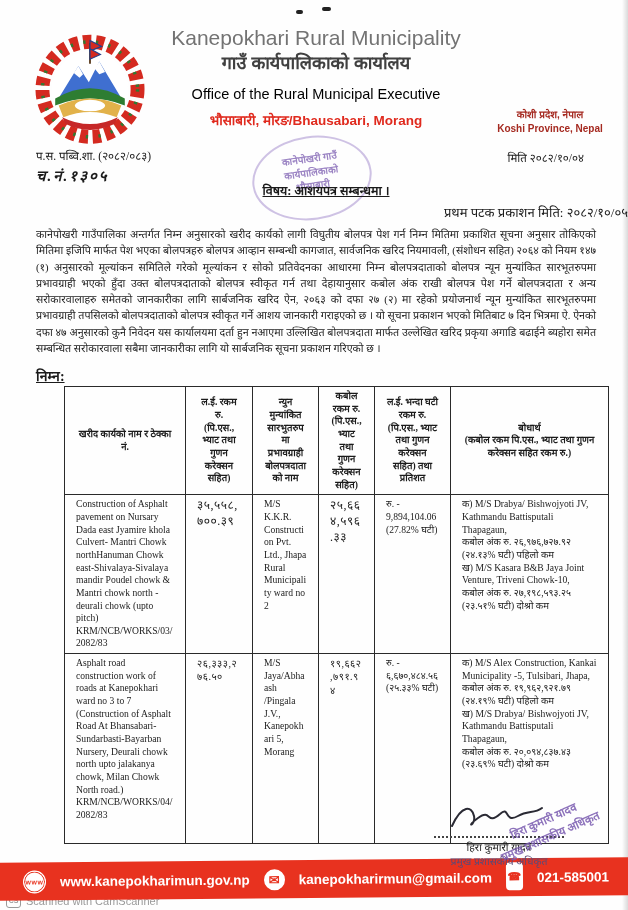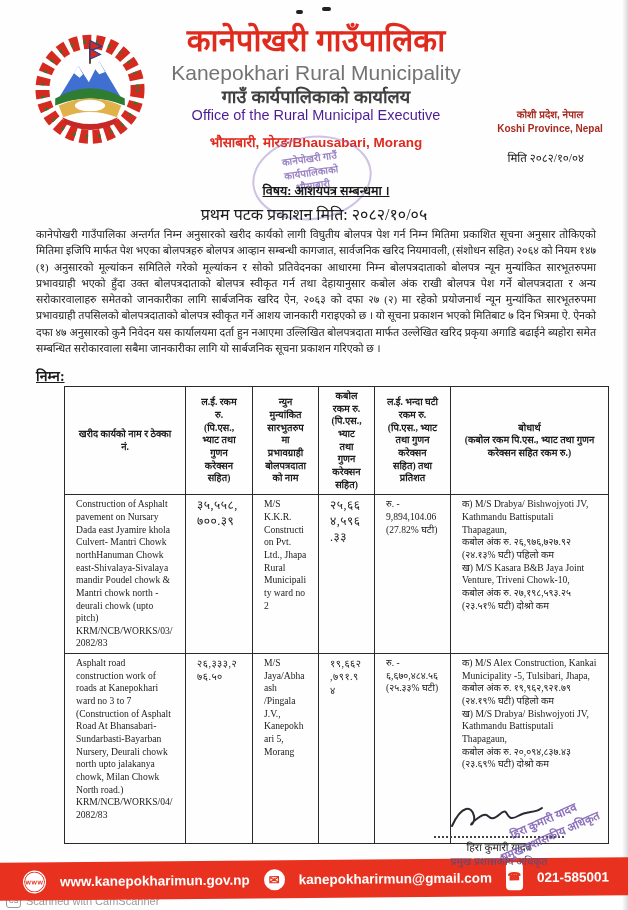--- a/index.html
+++ b/index.html
@@ -9,40 +9,40 @@
         background:linear-gradient(to right,rgba(0,0,0,0),rgba(0,0,0,.14));pointer-events:none;}
   
   .dot{position:absolute;background:#222;border-radius:2px;}
   
   .emblem{position:absolute;left:32px;top:28px;width:116px;height:118px;}
   
   .hc{position:absolute;left:140px;top:24px;width:352px;text-align:center;line-height:1.12;}
   .title-np{font-size:31px;font-weight:bold;color:#e02a1e;font-family:"Liberation Sans",sans-serif;}
   .title-en{font-size:21px;color:#737373;font-family:"Liberation Sans",sans-serif;margin-top:2px;}
   .office-np{font-size:18px;font-weight:bold;color:#404040;font-family:"Liberation Sans",sans-serif;margin-top:3px;}
-  .office-en{font-size:14.5px;color:#4c1d95;font-family:"Liberation Sans",sans-serif;margin-top:0;}
+  .office-en{font-size:14.5px;color:#000000;font-family:"Liberation Sans",sans-serif;margin-top:13px;}
   .addr{font-size:13.5px;font-weight:bold;color:#e02a1e;font-family:"Liberation Sans",sans-serif;margin-top:11px;}
   .prov{position:absolute;right:18px;top:108px;width:120px;text-align:center;color:#a52a21;
         font-family:"Liberation Sans",sans-serif;font-weight:bold;font-size:10px;line-height:1.35;}
   
   .meta{position:absolute;left:36px;top:148px;font-size:11.5px;line-height:1.5;}
   .chano{font-size:15px;font-style:italic;font-weight:bold;letter-spacing:2px;}
   .miti{position:absolute;right:44px;top:150px;font-size:11.5px;}
   
   .stamp1{position:absolute;left:252px;top:136px;width:120px;height:84px;transform:rotate(-8deg);
           color:#7a5bb0;opacity:.75;text-align:center;font-size:10px;font-weight:bold;line-height:1.35;
           z-index:3;pointer-events:none;}
   .stamp1 .oval{position:absolute;inset:0;border:2px solid #8a6cc0;border-radius:50%;opacity:.55;}
   .stamp1 .in{position:relative;top:16px;}
   .stamp-sign{position:absolute;right:28px;top:812px;transform:rotate(-24deg);color:#7a5bb0;opacity:.85;
           font-weight:bold;font-size:11.5px;text-align:center;line-height:1.5;z-index:6;pointer-events:none;}
   
   .subject{position:absolute;left:0;top:182px;width:100%;text-align:center;font-weight:bold;font-size:12.5px;z-index:4;padding-left:12px;}
   .subject span{text-decoration:underline;}
-  .pubdate{position:absolute;left:0;top:203px;width:100%;text-align:center;font-size:16px;z-index:4;}
+  .pubdate{position:absolute;left:0;top:203px;width:100%;text-align:right;font-size:13px;z-index:4;}
   
   .bodytext{position:absolute;left:36px;top:226px;width:560px;font-size:10.7px;line-height:1.52;
             text-align:justify;}
   .nimna{position:absolute;left:36px;top:366px;font-size:14px;font-weight:bold;text-decoration:underline;}
   
   table.t{position:absolute;left:64px;top:386px;width:544px;border-collapse:collapse;table-layout:fixed;
           font-size:9.6px;line-height:1.32;}
   table.t th,table.t td{border:1.2px solid #2a2a2a;padding:3px 11px;vertical-align:top;
           white-space:pre-line;word-wrap:break-word;}
   table.t th{font-weight:bold;text-align:center;vertical-align:middle;height:100px;font-size:9.6px;}
@@ -93,40 +93,43 @@
       <path d="M23,66 Q50,54 77,66 L73,76 Q50,67 27,76 Z" fill="#e2b24a"></path>
       <ellipse cx="50" cy="66" rx="13" ry="5" fill="#ffffff"></ellipse>
       <path d="M26,76 Q50,88 74,76 L71,82 Q50,92 29,82 Z" fill="#c62828"></path>
       <line x1="50" y1="12" x2="50" y2="30" stroke="#5a3b1e" stroke-width="1.6"></line>
       <polygon points="50,10 60,15 50,19" fill="#d42a20" stroke="#23418c" stroke-width="1"></polygon>
       <polygon points="50,17 59,22 50,26" fill="#d42a20" stroke="#23418c" stroke-width="1"></polygon>
     </svg>
   </div>
 
   <div class="hc">
-    <div class="title-np">कानेपोखरी गाउँपालिका</div>
     <div class="title-en">Kanepokhari Rural Municipality</div>
     <div class="office-np">गाउँ कार्यपालिकाको कार्यालय</div>
     <div class="office-en">Office of the Rural Municipal Executive</div>
     <div class="addr">भौसाबारी, मोरङ/Bhausabari, Morang</div>
   </div>
   <div class="prov">
     <div>कोशी प्रदेश, नेपाल</div>
     <div>Koshi Province, Nepal</div>
   </div>
 
   <div class="stamp1">
     <div class="oval"></div>
     <div class="in">
       <div>कानेपोखरी गाउँ</div>
       <div>कार्यपालिकाको</div>
       <div>भौसाबारी</div>
     </div>
   </div>
 
+  <div class="meta">
+    <div>प.स. पब्वि.शा. (२०८२/०८३)</div>
+    <div class="chano">च.नं.१३०५</div>
+  </div>
   <div class="miti">मिति  २०८२/१०/०४</div>
 
   <div class="subject"><span>विषय: आशयपत्र सम्बन्धमा ।</span></div>
   <div class="pubdate">प्रथम पटक प्रकाशन मिति: २०८२/१०/०५</div>
 
   <div class="bodytext">कानेपोखरी गाउँपालिका अन्तर्गत निम्न अनुसारको खरीद कार्यको लागी विघुतीय बोलपत्र पेश गर्न निम्न मितिमा प्रकाशित सूचना अनुसार तोकिएको मितिमा इजिपि मार्फत पेश भएका बोलपत्रहरु बोलपत्र आव्हान सम्बन्धी कागजात, सार्वजनिक खरिद नियमावली, (संशोधन सहित) २०६४ को नियम १४७ (१) अनुसारको मूल्यांकन समितिले गरेको मूल्यांकन र सोको प्रतिवेदनका आधारमा निम्न बोलपत्रदाताको बोलपत्र न्यून मुन्यांकित सारभूतरुपमा प्रभावग्राही भएको हुँदा उक्त बोलपत्रदाताको बोलपत्र स्वीकृत गर्न तथा देहायानुसार कबोल अंक राखी बोलपत्र पेश गर्ने बोलपत्रदाता र अन्य सरोकारवालाहरु समेतको जानकारीका लागि सार्बजनिक खरिद ऐन, २०६३ को दफा २७ (२) मा रहेको प्रयोजनार्थ न्यून मुन्यांकित सारभूतरुपमा प्रभावग्राही तपसिलको बोलपत्रदाताको बोलपत्र स्वीकृत गर्ने आशय जानकारी गराइएको छ । यो सूचना प्रकाशन भएको मितिबाट ७ दिन भित्रमा ऐ. ऐनको दफा ४७ अनुसारको कुनै निवेदन यस कार्यालयमा दर्ता हुन नआएमा उल्लिखित बोलपत्रदाता मार्फत उल्लेखित खरिद प्रकृया अगाडि बढाईने ब्यहोरा समेत सम्बन्धित सरोकारवाला सबैमा जानकारीका लागि यो सार्बजनिक सूचना प्रकाशन गरिएको छ ।</div>
   <div class="nimna">निम्न:</div>
 
   <table class="t">
     <colgroup>

